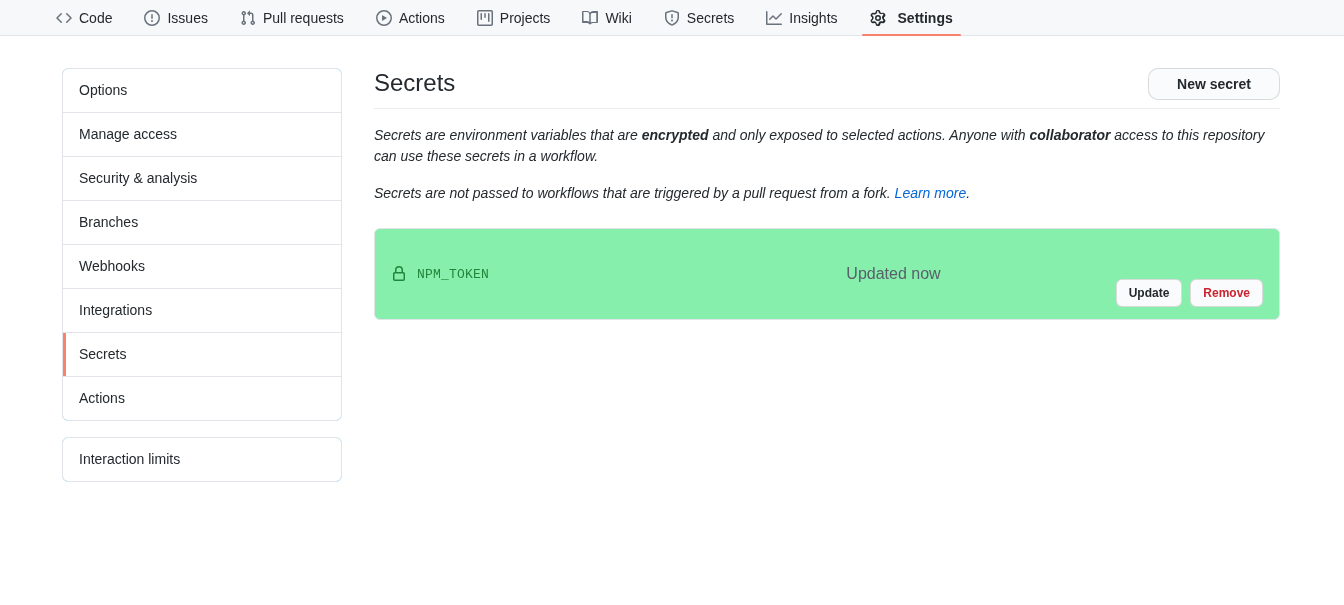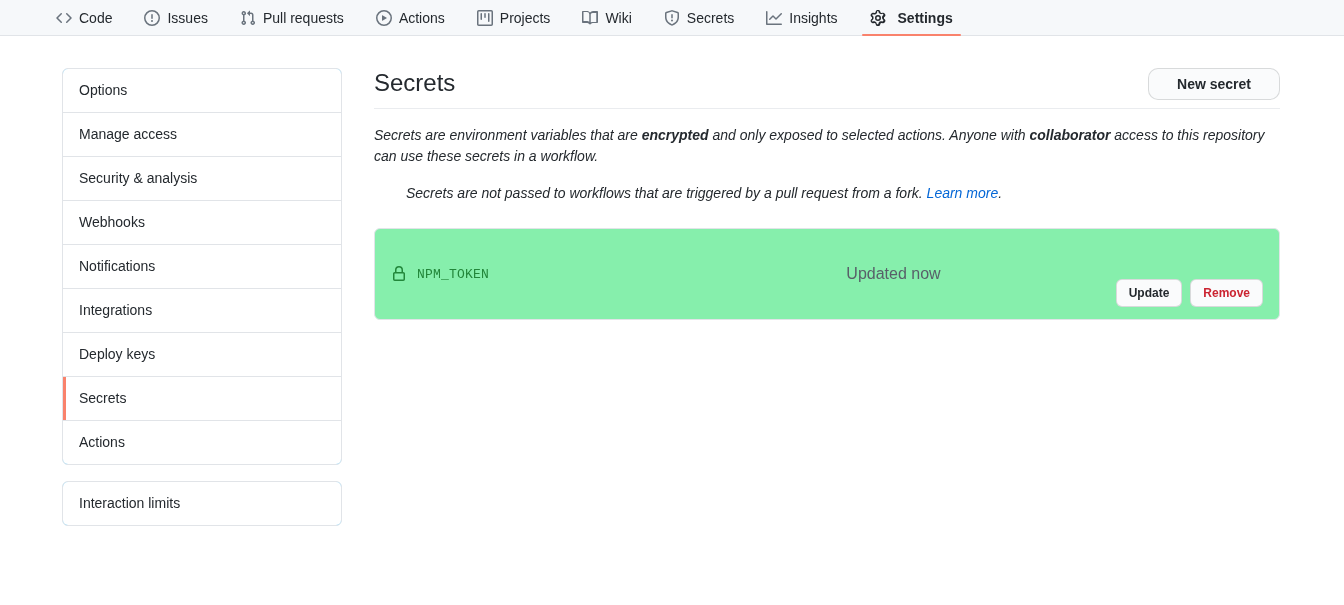--- a/index.html
+++ b/index.html
@@ -155,21 +155,21 @@
   .btn.danger { color: #cb2431; }
 
   .desc {
     font-size: 14px;
     line-height: 1.5;
     color: #24292e;
     margin: 16px 0 0 0;
     max-width: 910px;
     font-style: italic;
   }
-  .desc.second { margin-top: 16px; margin-left: 32px; }
+  .desc.second { margin-top: 16px; }
   .desc b { font-weight: 600; }
   .link {
     color: #0366d6;
     text-decoration: none;
     cursor: pointer;
   }
 
   .secrets-list {
     margin-top: 24px;
     border: 1px solid #e1e4e8;
@@ -311,30 +311,27 @@
       <div class="menu-row">
         <span>Options</span>
       </div>
       <div class="menu-row">
         <span>Manage access</span>
       </div>
       <div class="menu-row">
         <span>Security &amp; analysis</span>
       </div>
       <div class="menu-row">
+        <span>Branches</span>
+      </div>
+      <div class="menu-row">
         <span>Webhooks</span>
       </div>
       <div class="menu-row">
-        <span>Notifications</span>
-      </div>
-      <div class="menu-row">
         <span>Integrations</span>
-      </div>
-      <div class="menu-row">
-        <span>Deploy keys</span>
       </div>
       <div class="menu-row active">
         <span>Secrets</span>
       </div>
       <div class="menu-row">
         <span>Actions</span>
       </div>
     </div>
 
     <div class="menu-card">

